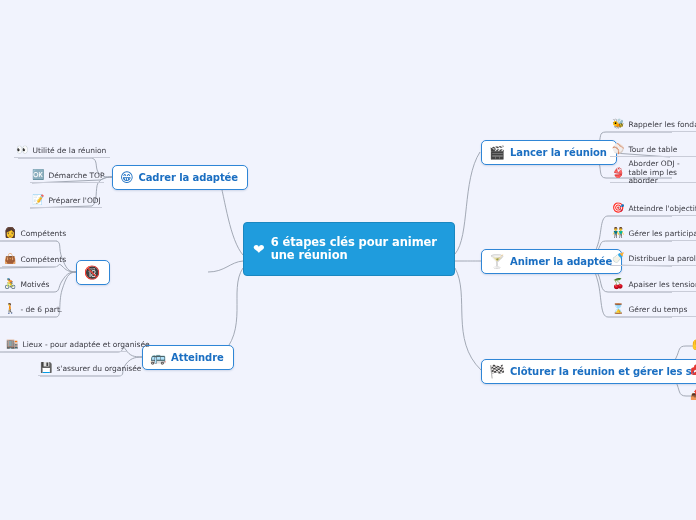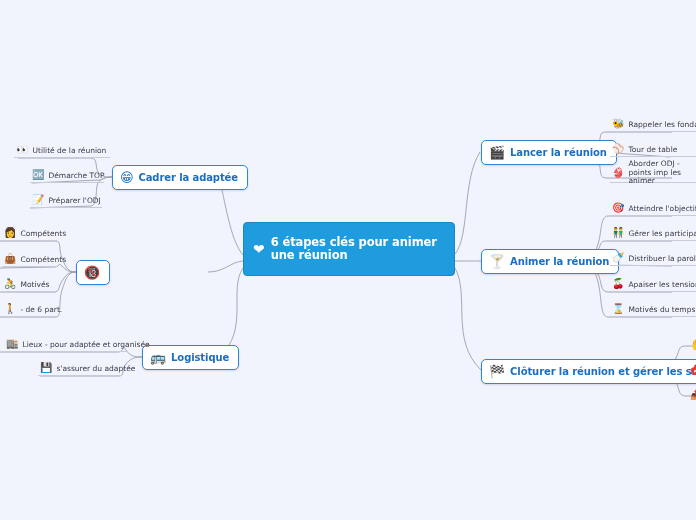--- a/index.html
+++ b/index.html
@@ -180,71 +180,71 @@
     <span class="ic">🚴</span>
     <span class="lf-label">Motivés</span>
   </div>
   <div class="leaf-node" style="left:2px; top:304px; width:55px; height:13px;">
     <span class="ic">🚶</span>
     <span class="lf-label">- de 6 part.</span>
   </div>
 
   <div class="main-node" style="left:142px; top:345px;">
     <span class="ic">🚌</span>
-    <span>Logistique</span>
+    <span>Atteindre</span>
   </div>
   <div class="leaf-node" style="left:4px; top:339px; width:124px; height:13px;">
     <span class="ic">🏬</span>
     <span class="lf-label">Lieux - pour adaptée et organisée</span>
   </div>
   <div class="leaf-node" style="left:38px; top:363px; width:84px; height:13px;">
     <span class="ic">💾</span>
-    <span class="lf-label">s'assurer du adaptée</span>
+    <span class="lf-label">s'assurer du organisée</span>
   </div>
 
   <div class="main-node" style="left:481px; top:140px;">
     <span class="ic">🎬</span>
     <span>Lancer la réunion</span>
   </div>
   <div class="leaf-node" style="left:610px; top:119px; width:90px; height:13px;">
     <span class="ic">🐝</span>
     <span class="lf-label">Rappeler les fondamenta</span>
   </div>
   <div class="leaf-node" style="left:610px; top:144px; width:90px; height:13px;">
     <span class="ic">⚾</span>
     <span class="lf-label">Tour de table</span>
   </div>
   <div class="leaf-node two-line" style="left:610px; top:166px; width:90px; height:17px;">
     <span class="ic">👙</span>
-    <span class="lf-label">Aborder ODJ - points imp les animer</span>
+    <span class="lf-label">Aborder ODJ - table imp les aborder</span>
   </div>
 
   <div class="main-node" style="left:481px; top:249px;">
     <span class="ic">🍸</span>
-    <span>Animer la réunion</span>
+    <span>Animer la adaptée</span>
   </div>
   <div class="leaf-node" style="left:610px; top:203px; width:90px; height:13px;">
     <span class="ic">🎯</span>
     <span class="lf-label">Atteindre l'objectif</span>
   </div>
   <div class="leaf-node" style="left:610px; top:228px; width:90px; height:13px;">
     <span class="ic">👬</span>
     <span class="lf-label">Gérer les participants - a</span>
   </div>
   <div class="leaf-node" style="left:610px; top:253px; width:90px; height:13px;">
     <span class="ic">🍼</span>
     <span class="lf-label">Distribuer la parole afin -</span>
   </div>
   <div class="leaf-node" style="left:610px; top:279px; width:90px; height:13px;">
     <span class="ic">🍒</span>
     <span class="lf-label">Apaiser les tensions</span>
   </div>
   <div class="leaf-node" style="left:610px; top:304px; width:90px; height:13px;">
     <span class="ic">⌛</span>
-    <span class="lf-label">Motivés du temps</span>
+    <span class="lf-label">Gérer du temps</span>
   </div>
 
   <div class="main-node" style="left:481px; top:359px;">
     <span class="ic">🏁</span>
     <span>Clôturer la réunion et gérer les suites</span>
   </div>
   <div class="leaf-node" style="left:688px; top:339px; width:30px; height:13px; border-bottom:none;">
     <span class="ic">✋</span>
     <span class="lf-label"></span>
   </div>

